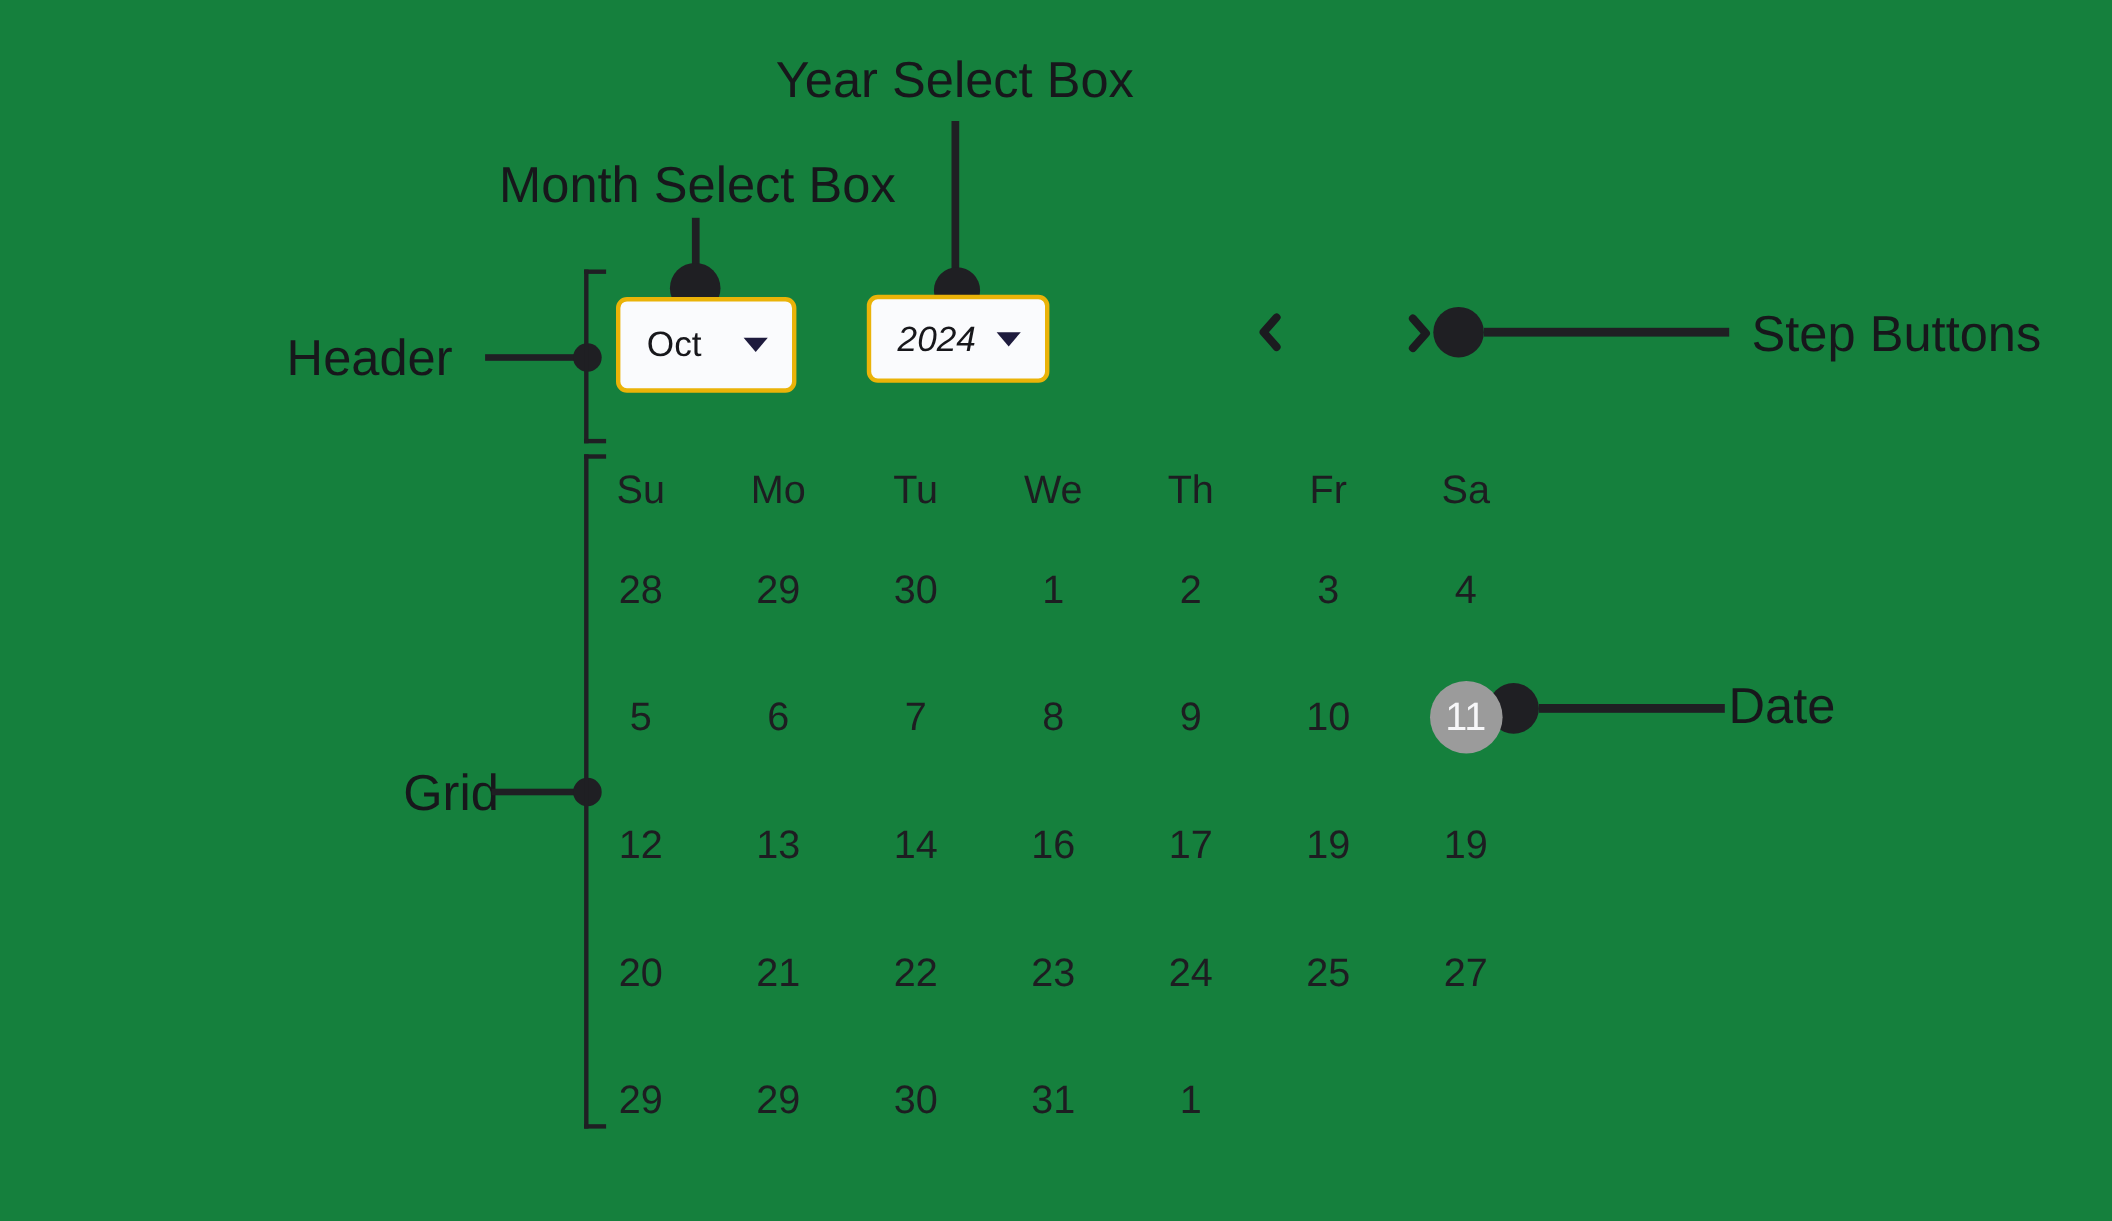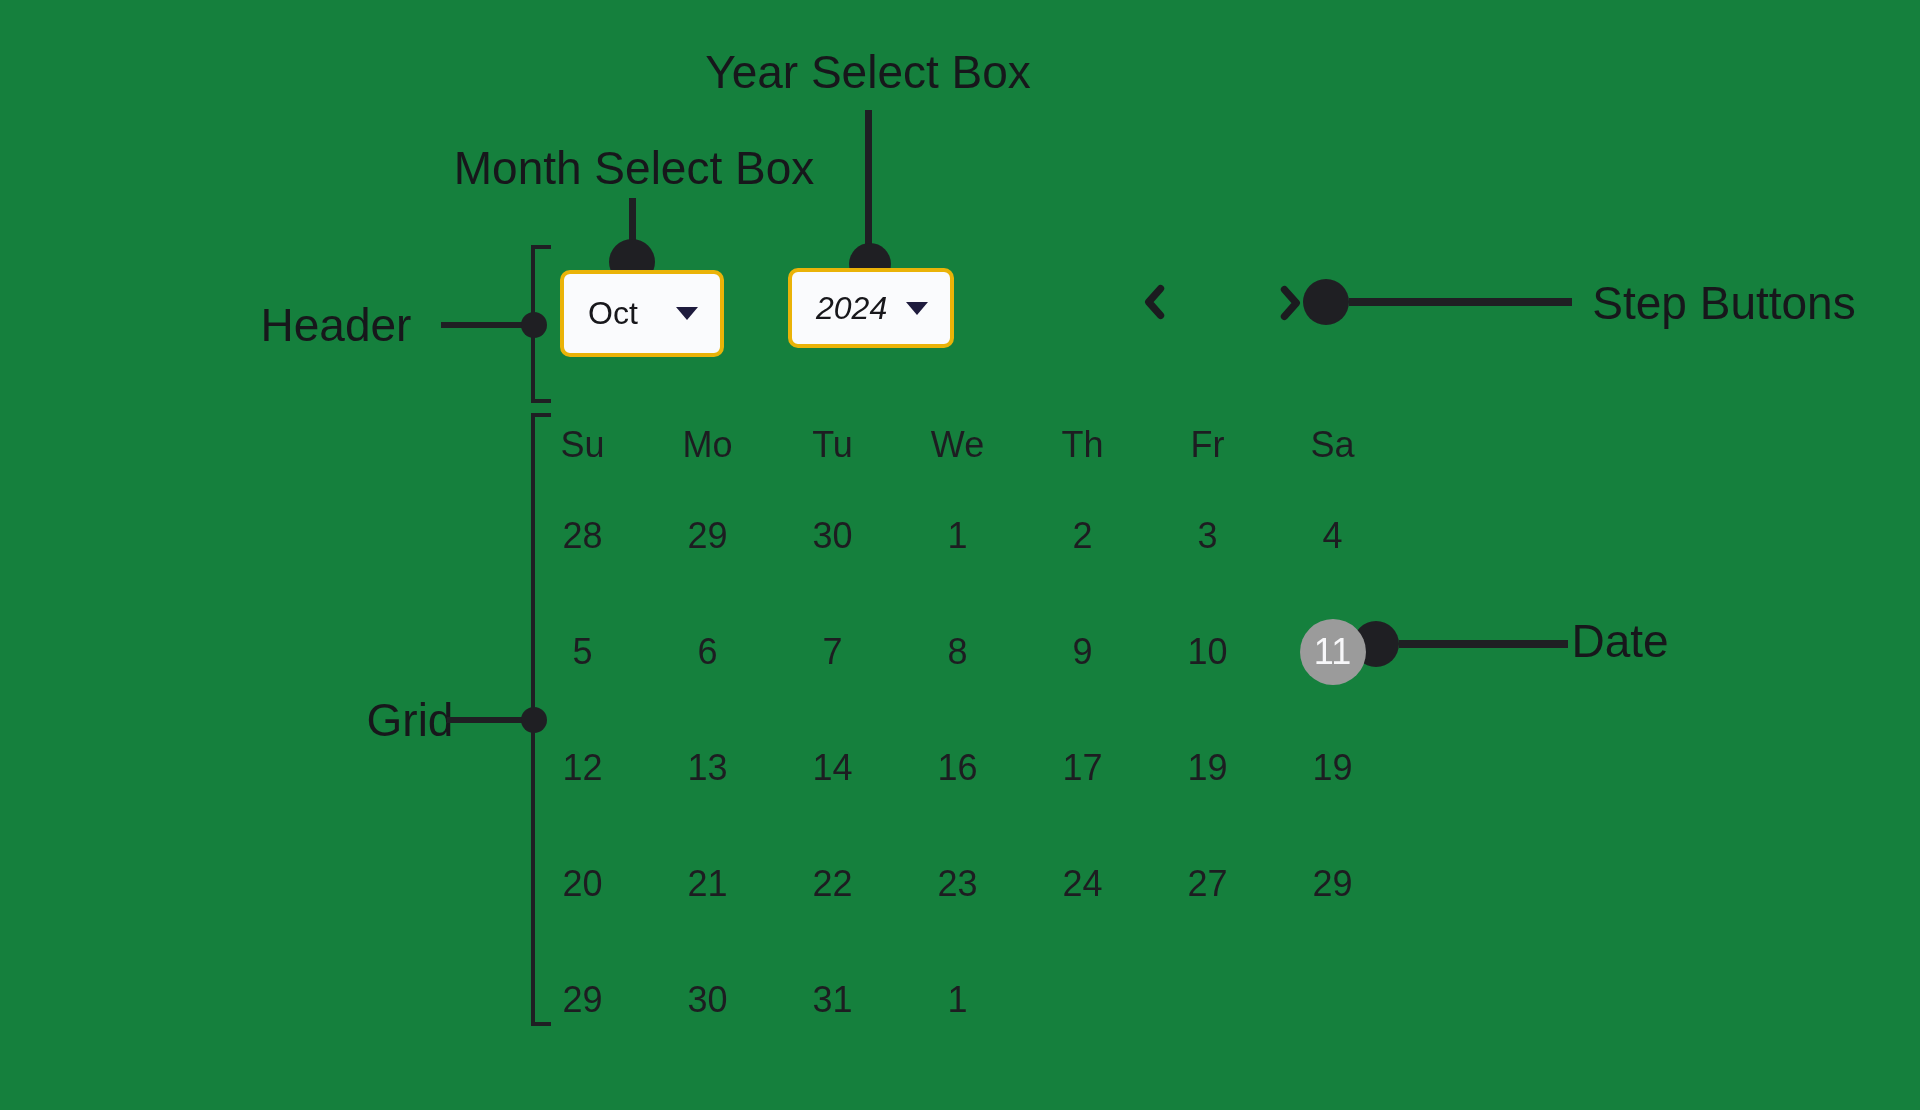--- a/index.html
+++ b/index.html
@@ -259,20 +259,23 @@
       </div>
     <div class="cell">
         <span class="chip">22</span>
       </div>
     <div class="cell">
         <span class="chip">23</span>
       </div>
     <div class="cell">
         <span class="chip">24</span>
       </div>
+    <div class="cell">
+        <span class="chip">25</span>
+      </div>
 
     <div class="cell">
         <span class="chip">27</span>
       </div>
     <div class="cell">
         <span class="chip">29</span>
       </div>
     <div class="cell">
         <span class="chip">29</span>
       </div>

